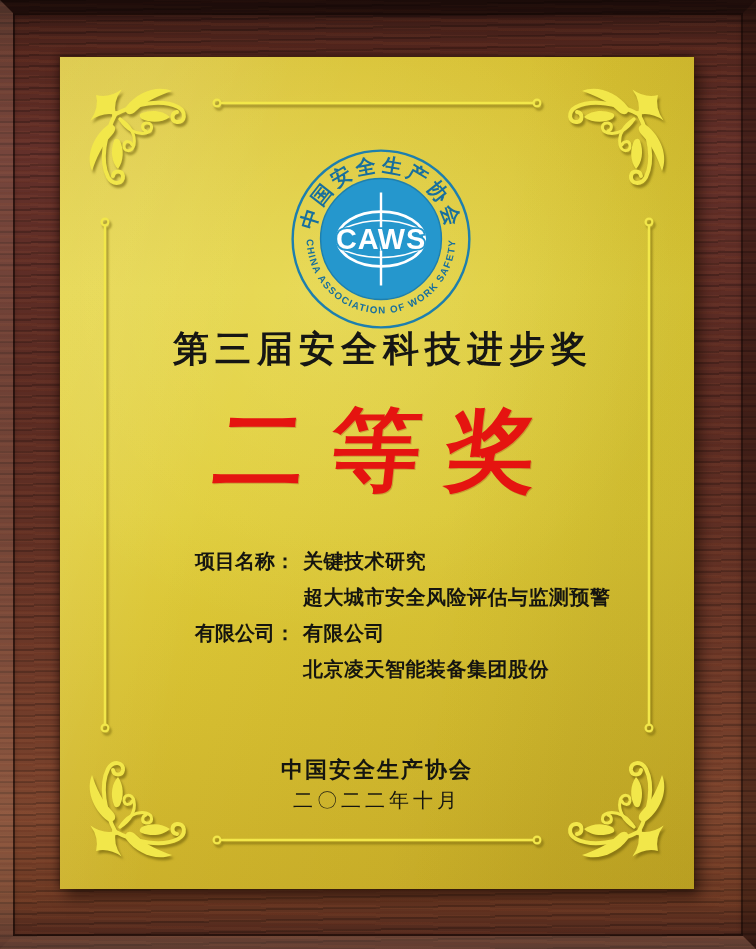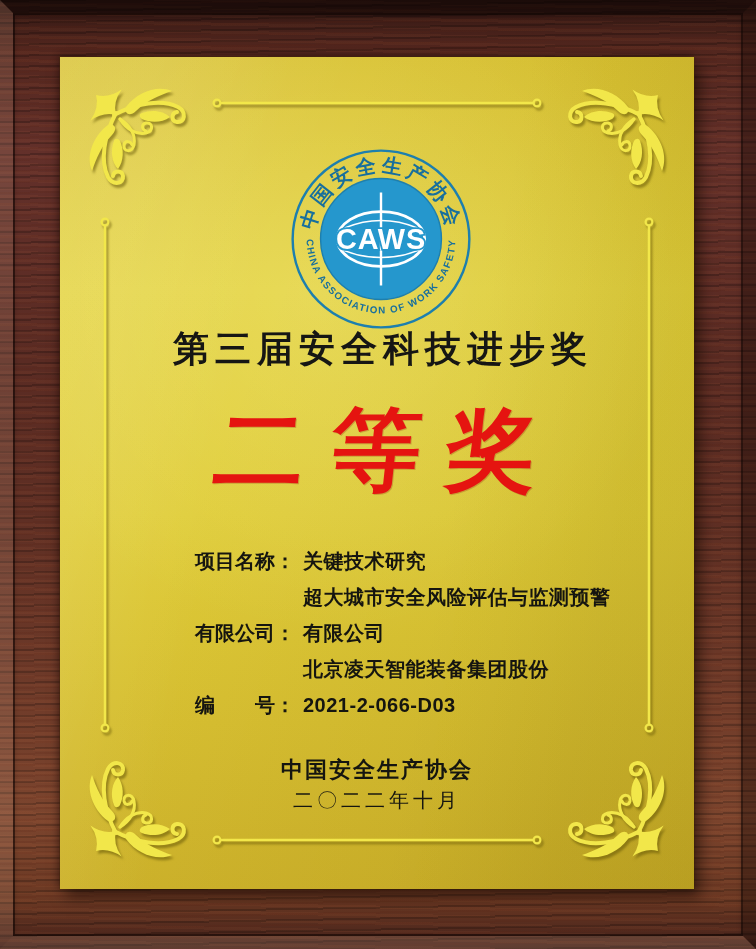--- a/index.html
+++ b/index.html
@@ -219,25 +219,19 @@
         <div>超大城市安全风险评估与监测预警</div>
       </div>
     </div>
     <div class="field-row">
       <div class="field-label">有限公司：</div>
       <div class="field-value">
         <div>有限公司</div>
         <div>北京凌天智能装备集团股份</div>
       </div>
     </div>
-    <div class="field-row">
-      <div class="field-label">编　　号：</div>
-      <div class="field-value">
-        <div>2021-2-066-D03</div>
-      </div>
-    </div>
   </div>
 
   <div class="footer">
     <div class="footer-org">中国安全生产协会</div>
     <div class="footer-date">二〇二二年十月</div>
   </div>
 </div>
 
 </body></html>

